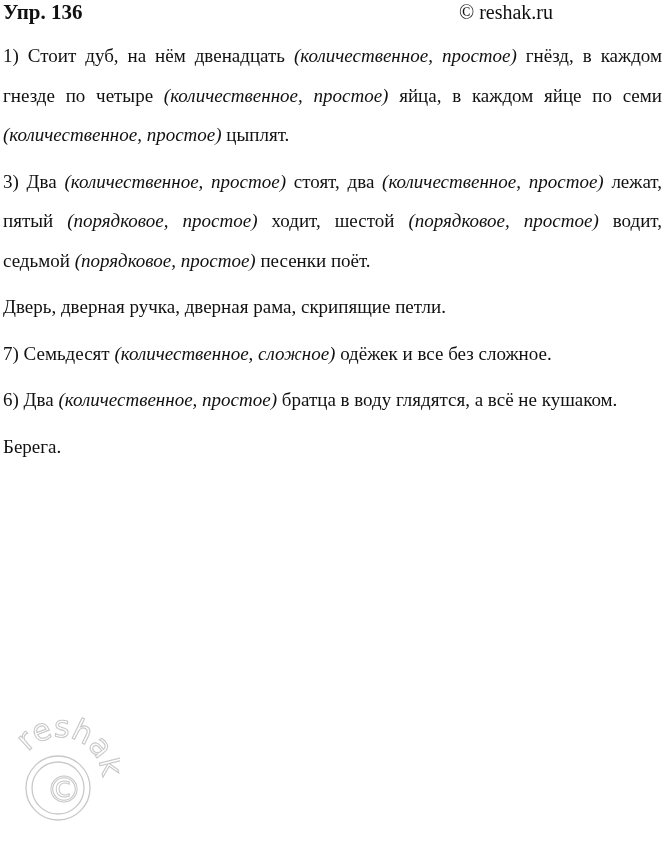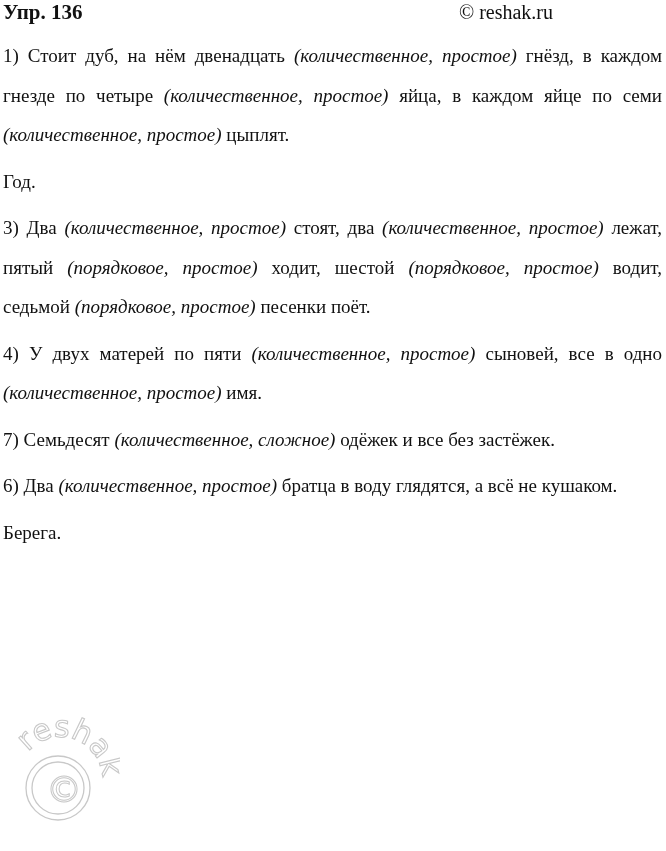--- a/index.html
+++ b/index.html
@@ -73,33 +73,30 @@
 <div class="header">
   <div class="header-title">Упр. 136</div>
   <div class="header-copy">© reshak.ru</div>
 </div>
 
 <div class="content">
 
   <div class="block">
     <p class="para"><span>1) Стоит дуб, на нём двенадцать </span><span class="it">(количественное, простое)</span><span> гнёзд, в каждом гнезде по четыре </span><span class="it">(количественное, простое)</span><span> яйца, в каждом яйце по семи </span><span class="it">(количественное, простое)</span><span> цыплят.</span></p>
   </div>
-  <p class="answer">Год.</p>
 
 
   <div class="block">
     <p class="para"><span>3) Два </span><span class="it">(количественное, простое)</span><span> стоят, два </span><span class="it">(количественное, простое)</span><span> лежат, пятый </span><span class="it">(порядковое, простое)</span><span> ходит, шестой </span><span class="it">(порядковое, простое)</span><span> водит, седьмой </span><span class="it">(порядковое, простое)</span><span> песенки поёт.</span></p>
   </div>
+  <p class="answer">Дверь, дверная ручка, дверная рама, скрипящие петли.</p>
+
 
   <div class="block">
-    <p class="para"><span>4) У двух матерей по пяти </span><span class="it">(количественное, простое)</span><span> сыновей, все в одно </span><span class="it">(количественное, простое)</span><span> имя.</span></p>
-  </div>
-
-  <div class="block">
-    <p class="para"><span>7) Семьдесят </span><span class="it">(количественное, сложное)</span><span> одёжек и все без застёжек.</span></p>
+    <p class="para"><span>7) Семьдесят </span><span class="it">(количественное, сложное)</span><span> одёжек и все без сложное.</span></p>
   </div>
 
   <div class="block">
     <p class="para"><span>6) Два </span><span class="it">(количественное, простое)</span><span> братца в воду глядятся, а всё не кушаком.</span></p>
   </div>
   <p class="answer">Берега.</p>
 </div>
 
 <div class="watermark">
   <svg width="110" height="140" viewBox="0 0 110 140">

